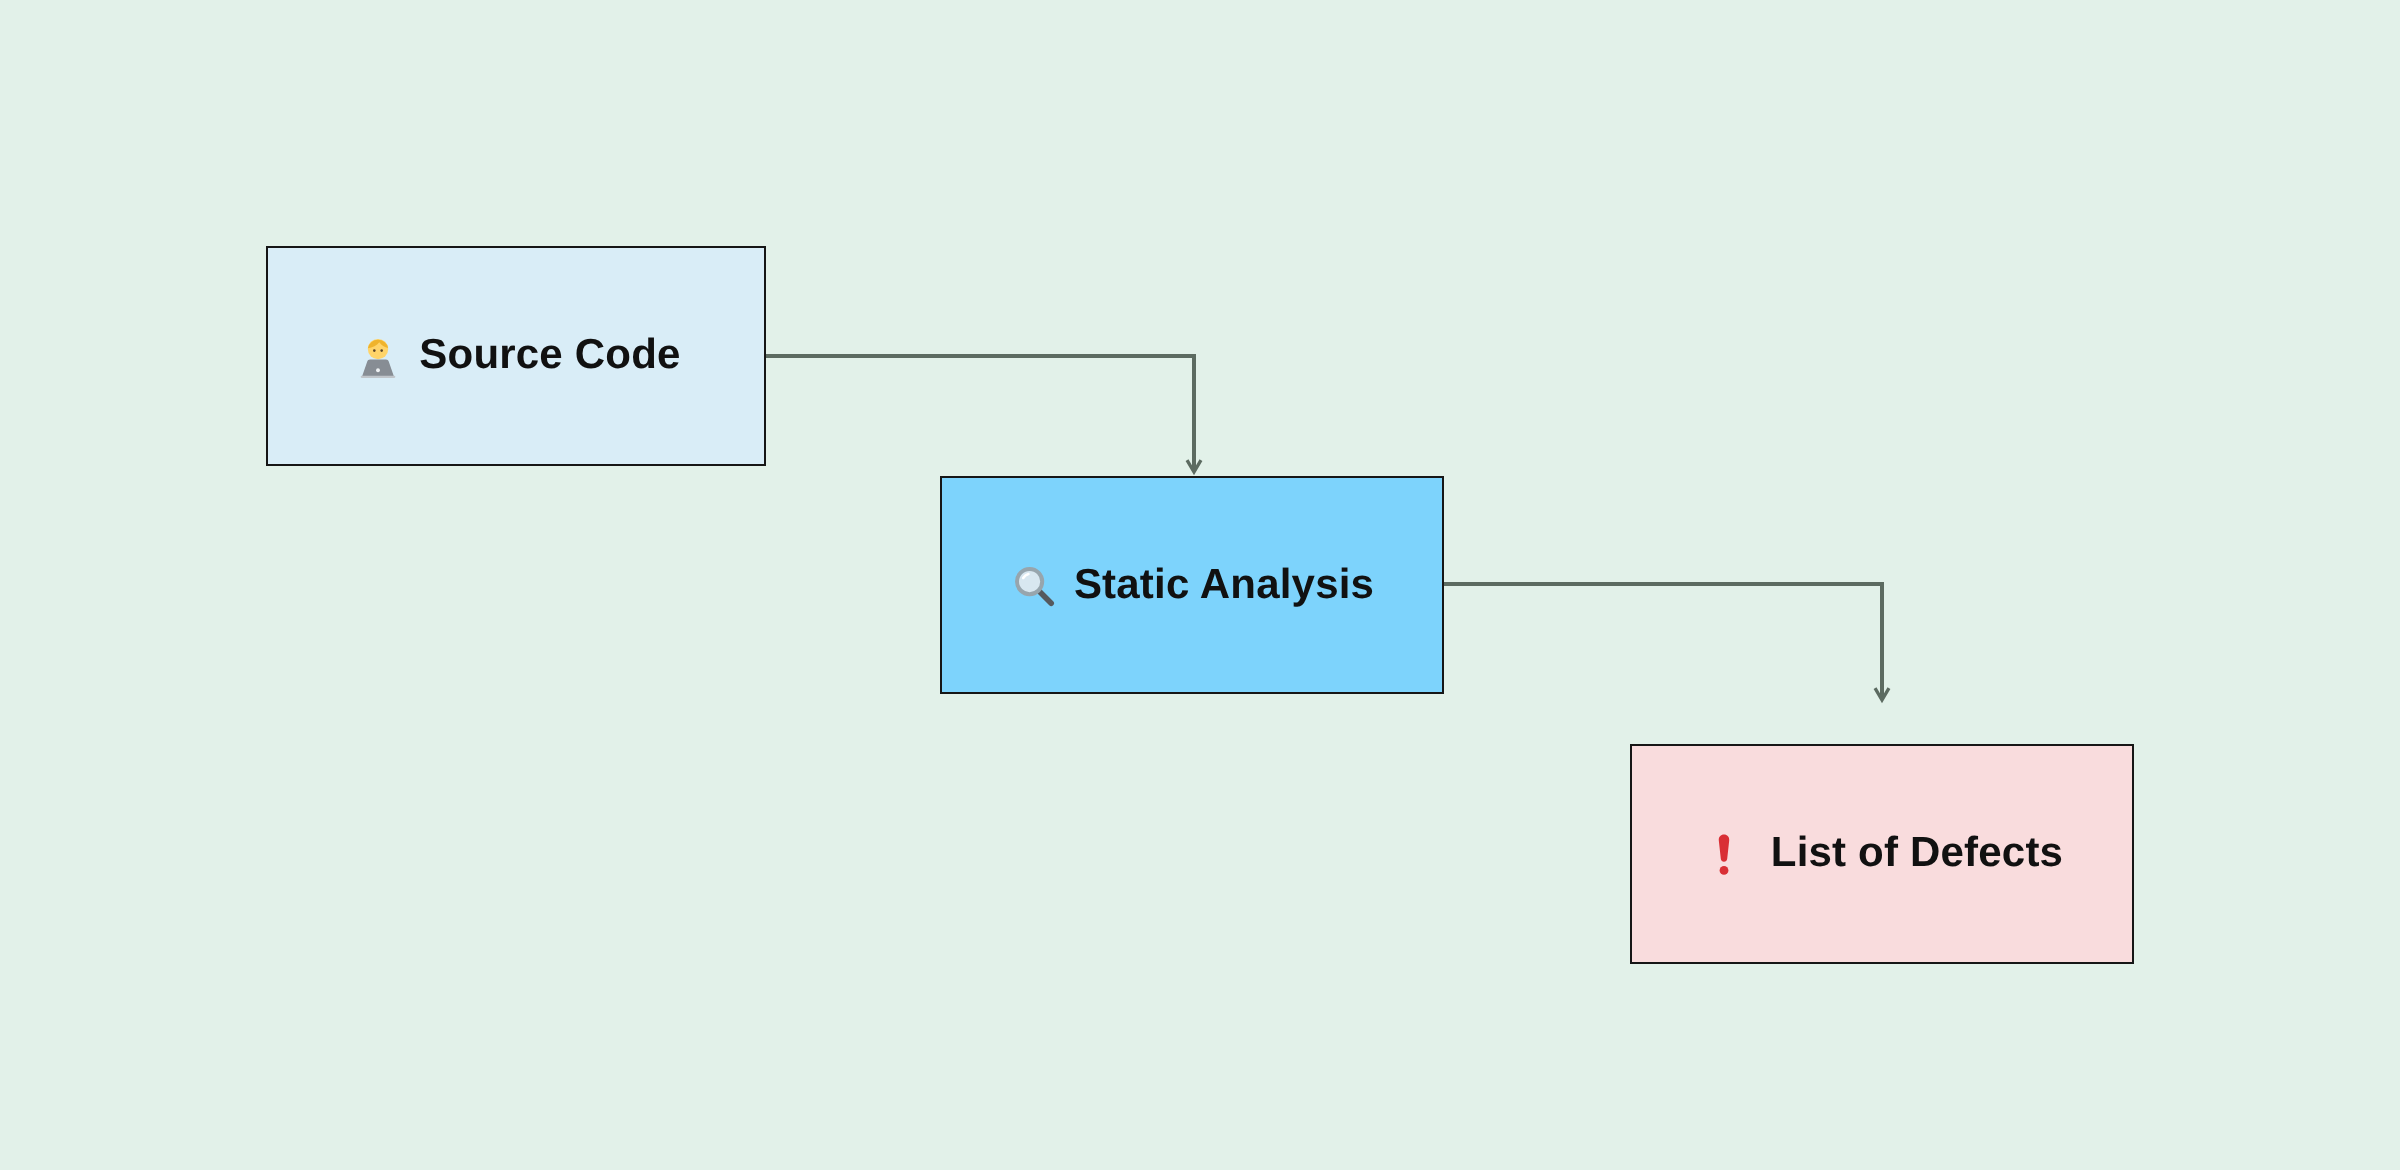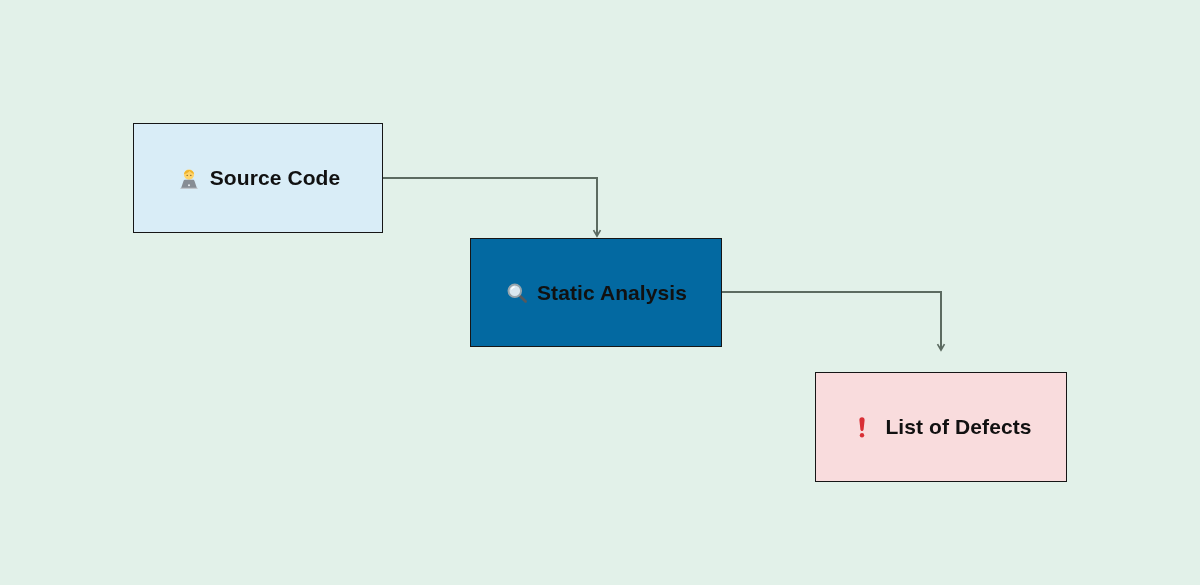--- a/index.html
+++ b/index.html
@@ -44,21 +44,21 @@
     justify-content: center;
   }
   #node-source-code {
     left: 133px; top: 123px;
     width: 250px; height: 110px;
     background: #d9edf7;
   }
   #node-static-analysis {
     left: 470px; top: 238px;
     width: 252px; height: 109px;
-    background: #0369a1;
+    background: #7dd3fc;
   }
   #node-list-of-defects {
     left: 815px; top: 372px;
     width: 252px; height: 110px;
     background: #f9dcdd;
   }
   #node-list-of-defects .icon { margin-right: 3px; }
 </style>
 </head>
 <body>

